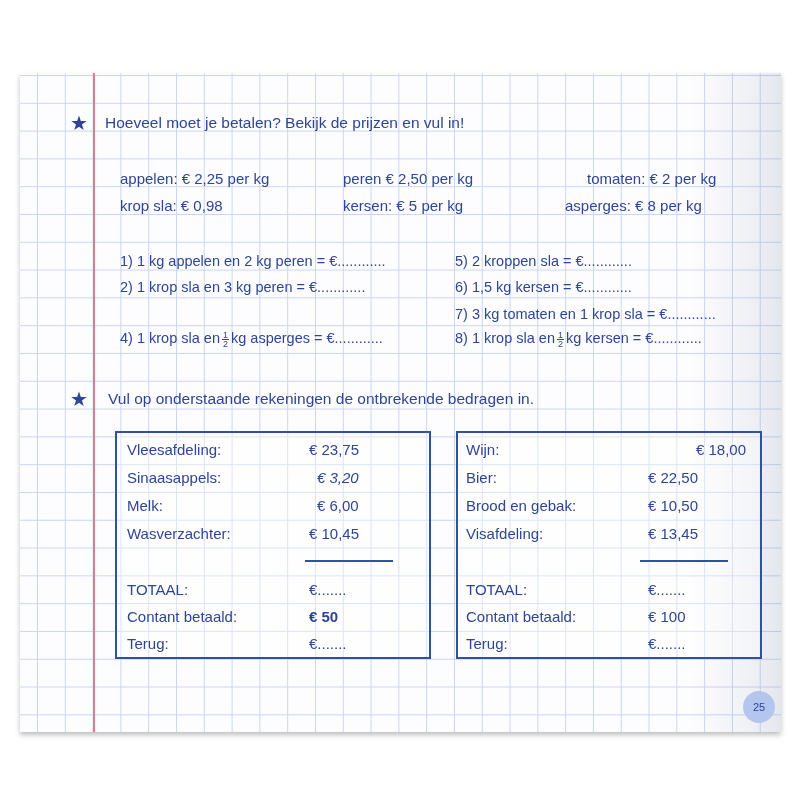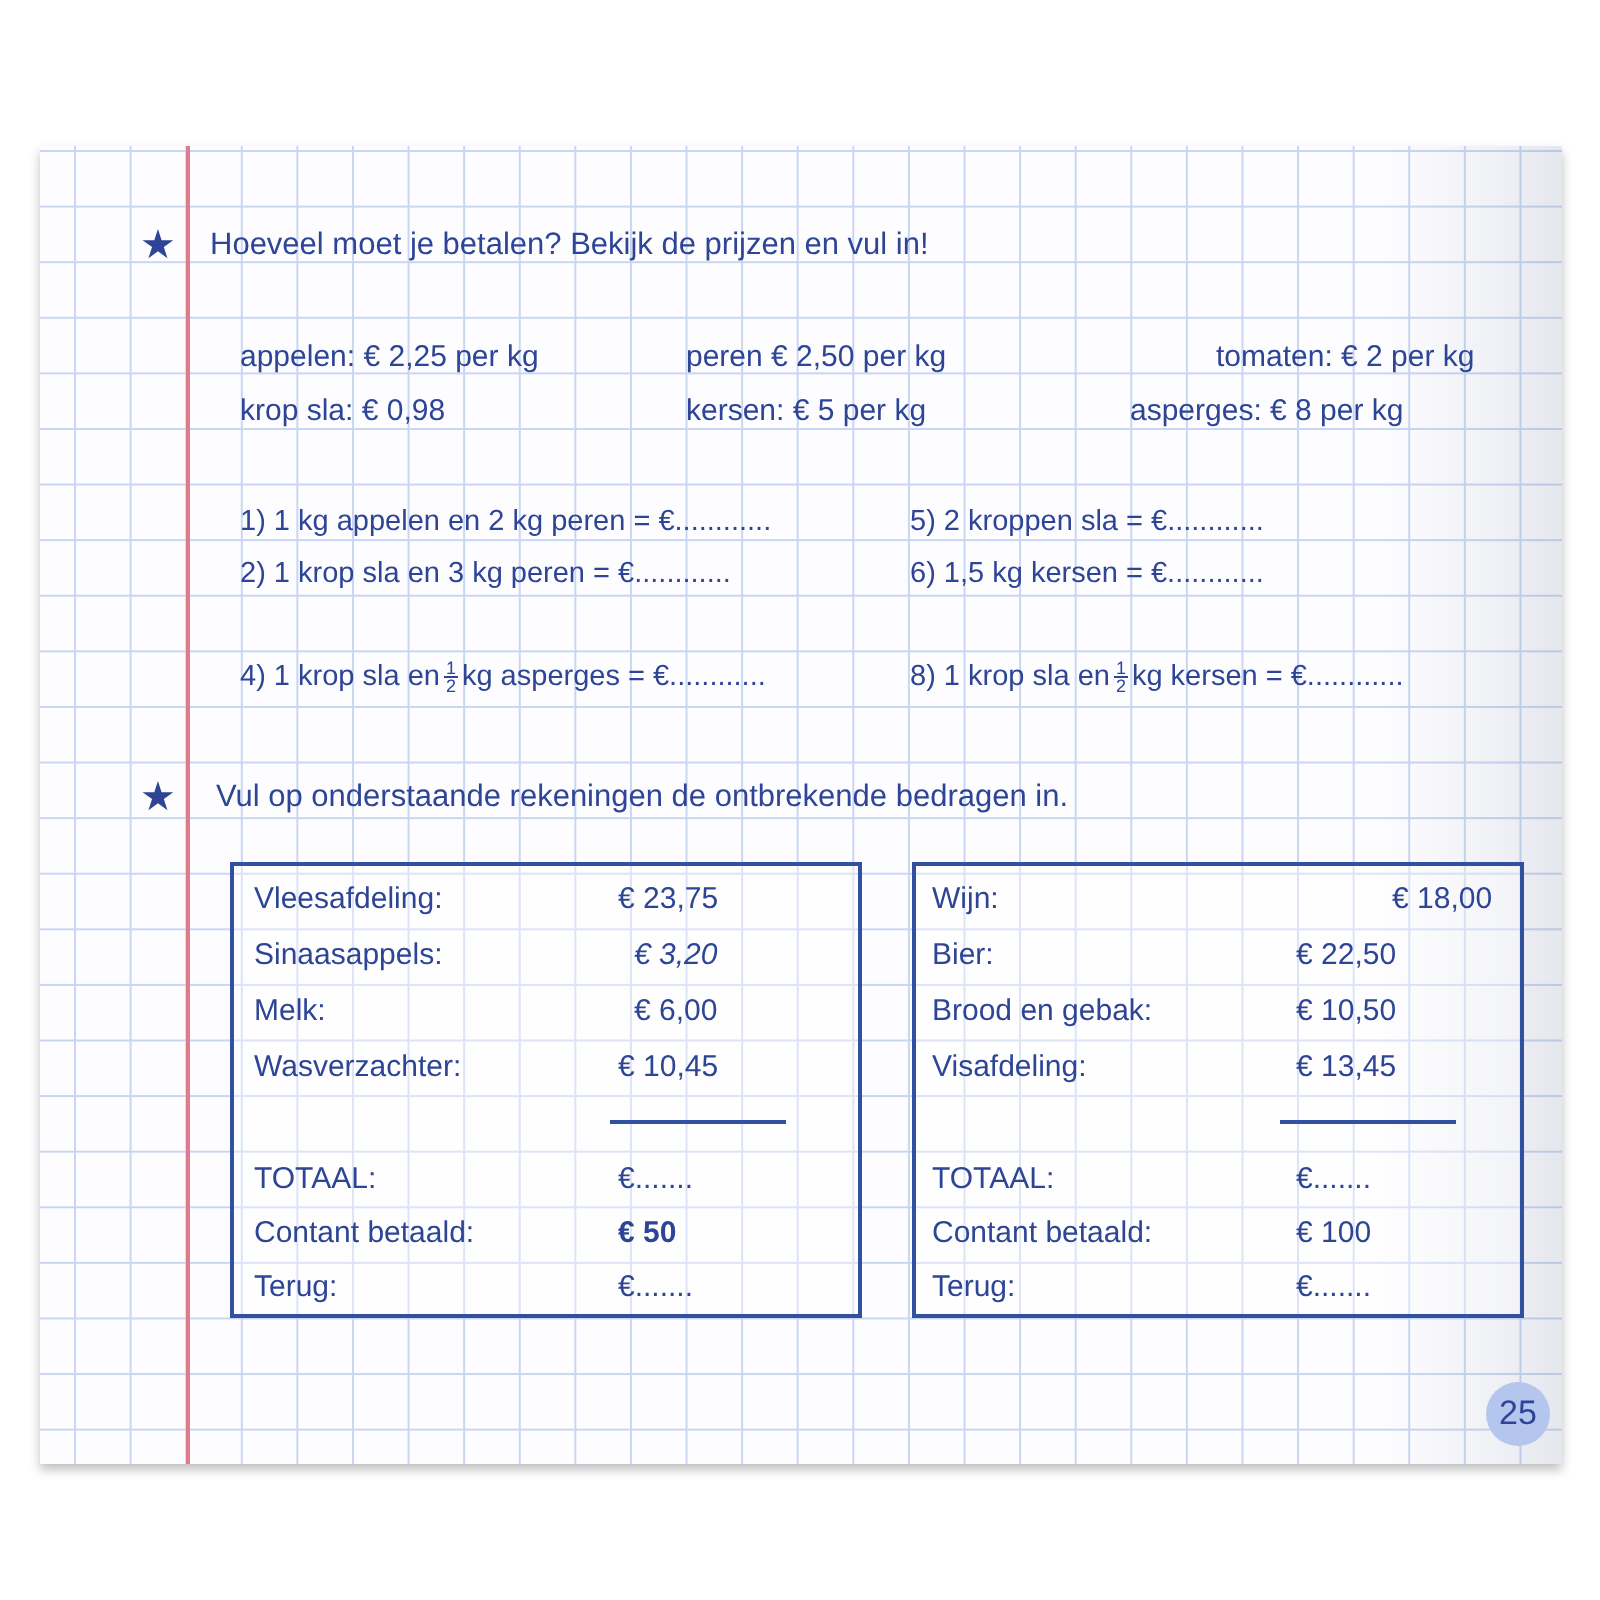--- a/index.html
+++ b/index.html
@@ -19,46 +19,47 @@
   .heading { font-size:15.5px; }
   .price { font-size:15px; }
   .q { font-size:14.5px; }
   .frac { display:inline-block; vertical-align:middle; font-size:9px; line-height:8px; text-align:center; margin:0 2px; }
   .frac span { display:block; }
   .frac .num { border-bottom:1px solid #2e4596; padding:0 1px; }
   .receipt { position:absolute; border:2px solid #3150a0; background:rgba(255,255,255,0.35); }
   .r-row { position:absolute; font-size:15px; white-space:nowrap; }
   .r-line { position:absolute; height:1.5px; background:#3150a0; }
   .page-num { position:absolute; left:723px; top:618px; width:32px; height:32px; border-radius:50%; background:#b5c6ee;
-              font-size:17px; color:#2e4596; text-align:center; line-height:32px; }
+              font-size:11px; color:#2e4596; text-align:center; line-height:32px; }
 </style>
 </head>
 <body>
 
 <div class="page">
   <div class="margin-line"></div>
 
   <div class="star" style="left:50px;top:40px;">★</div>
   <div class="abs heading" style="left:85px;top:41px;">Hoeveel moet je betalen? Bekijk de prijzen en vul in!</div>
 
   <div class="abs price" style="left:100px;top:97px;text-align:center;">appelen: € 2,25 per kg</div>
   <div class="abs price" style="left:323px;top:97px;">peren € 2,50 per kg</div>
-  <div class="abs price" style="left:548px;top:97px;padding-left:40px;">tomaten: € 2 per kg</div>
+  <div class="abs price" style="left:527px;top:97px;padding-left:40px;">tomaten: € 2 per kg</div>
   <div class="abs price" style="left:100px;top:124px;">krop sla: € 0,98</div>
   <div class="abs price" style="left:323px;top:124px;">kersen: € 5 per kg</div>
   <div class="abs price" style="left:545px;top:124px;">asperges: € 8 per kg</div>
 
   <div class="abs q" style="left:100px;top:180px;">1) 1 kg appelen en 2 kg peren = €............</div>
   <div class="abs q" style="left:100px;top:206px;">2) 1 krop sla en 3 kg peren = €............</div>
   <div class="abs q" style="left:100px;top:257px;">
     <span>4) 1 krop sla en</span><span class="frac"><span class="num">1</span><span>2</span></span><span>kg asperges = €............</span>
   </div>
 
   <div class="abs q" style="left:435px;top:180px;">5) 2 kroppen sla = €............</div>
   <div class="abs q" style="left:435px;top:206px;">6) 1,5 kg kersen = €............</div>
+  <div class="abs q" style="left:435px;top:233px;">7) 3 kg tomaten en 1 krop sla = €............</div>
   <div class="abs q" style="left:435px;top:257px;">
     <span>8) 1 krop sla en</span><span class="frac"><span class="num">1</span><span>2</span></span><span>kg kersen = €............</span>
   </div>
 
   <div class="star" style="left:50px;top:316px;">★</div>
   <div class="abs heading" style="left:88px;top:317px;">Vul op onderstaande rekeningen de ontbrekende bedragen in.</div>
 
   <div class="receipt" style="left:95px;top:358px;width:312px;height:224px;">
     <div class="r-row" style="left:10px;top:8px;">Vleesafdeling:</div>
     <div class="r-row" style="left:192px;top:8px;">€ 23,75</div>

